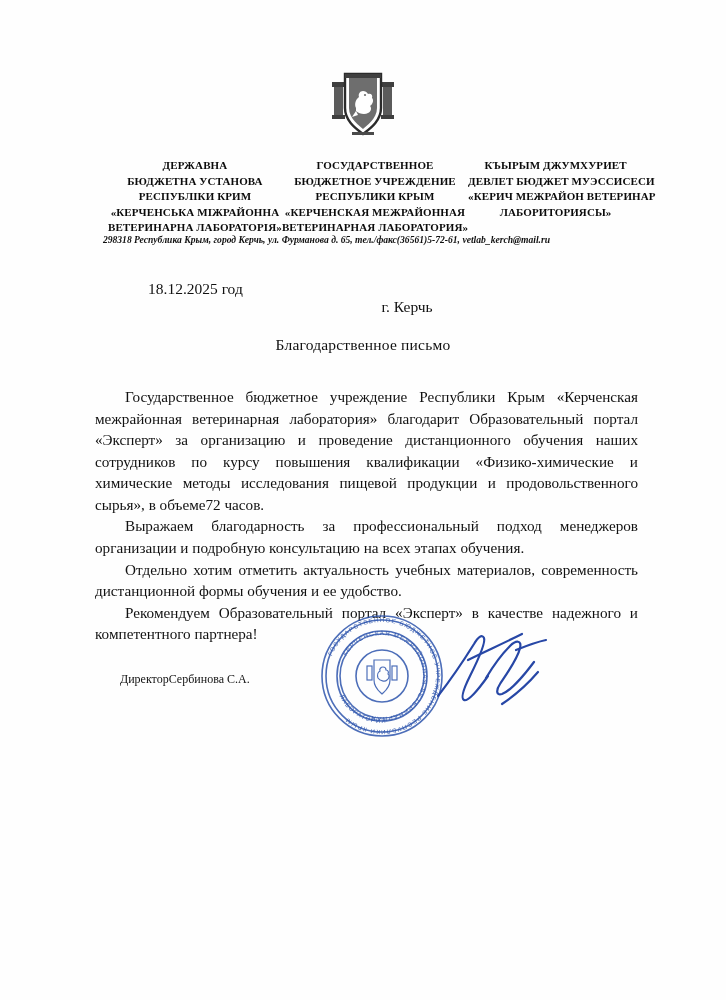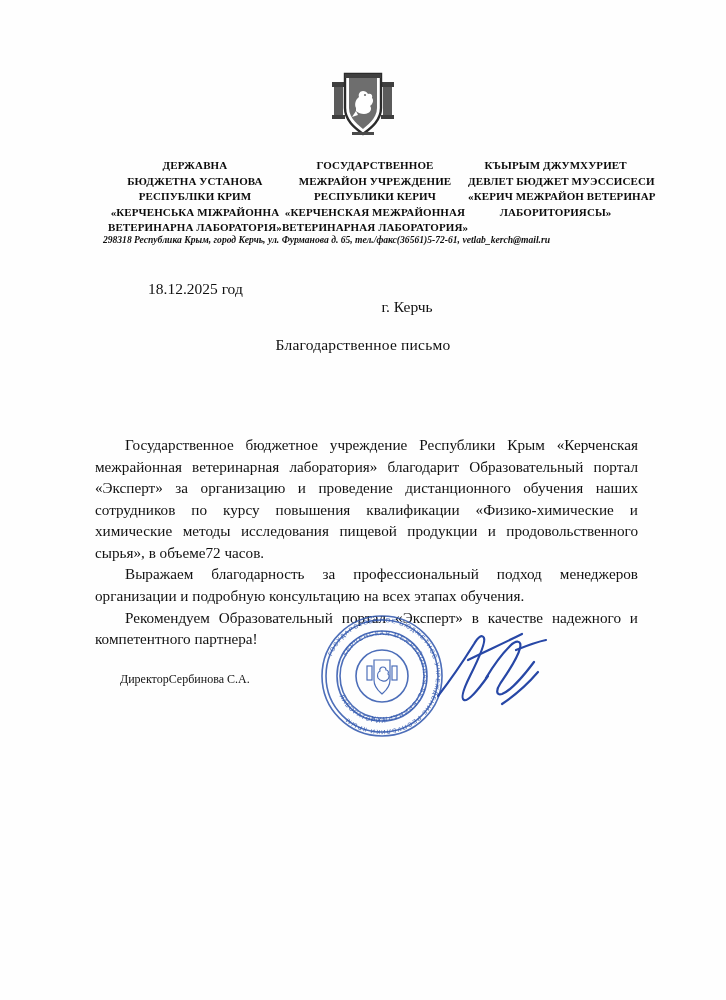--- a/index.html
+++ b/index.html
@@ -111,21 +111,20 @@
 
   
   .body-text {
     position: absolute;
     top: 386px;
     left: 95px;
     width: 543px;
     font-size: 15.2px;
     line-height: 1.42;
     text-align: justify;
-    margin-top: 48px;
   }
   .body-text p {
     margin: 0;
     text-indent: 30px;
   }
 
   
   .sign-row {
     position: absolute;
     top: 672px;
@@ -191,22 +190,22 @@
   <div class="header-cols">
     <div class="hcol">
       <span class="line">ДЕРЖАВНА</span>
       <span class="line">БЮДЖЕТНА УСТАНОВА</span>
       <span class="line">РЕСПУБЛІКИ КРИМ</span>
       <span class="line">«КЕРЧЕНСЬКА МІЖРАЙОННА</span>
       <span class="line">ВЕТЕРИНАРНА ЛАБОРАТОРІЯ»</span>
     </div>
     <div class="hcol center">
       <span class="line">ГОСУДАРСТВЕННОЕ</span>
-      <span class="line">МЕЖРАЙОН УЧРЕЖДЕНИЕ</span>
-      <span class="line">РЕСПУБЛИКИ КЕРИЧ</span>
+      <span class="line">БЮДЖЕТНОЕ УЧРЕЖДЕНИЕ</span>
+      <span class="line">РЕСПУБЛИКИ КРЫМ</span>
       <span class="line">«КЕРЧЕНСКАЯ МЕЖРАЙОННАЯ</span>
       <span class="line">ВЕТЕРИНАРНАЯ ЛАБОРАТОРИЯ»</span>
     </div>
     <div class="hcol">
       <span class="line">КЪЫРЫМ ДЖУМХУРИЕТ</span>
       <span class="line">ДЕВЛЕТ БЮДЖЕТ МУЭССИСЕСИ</span>
       <span class="line">«КЕРИЧ МЕЖРАЙОН ВЕТЕРИНАР</span>
       <span class="line">ЛАБОРИТОРИЯСЫ»</span>
     </div>
   </div>
@@ -218,20 +217,21 @@
   <div class="daterow">
     <span>18.12.2025 год</span>
     <span class="city">г. Керчь</span>
   </div>
 
   <div class="doc-title">Благодарственное письмо</div>
 
   <div class="body-text">
     <p>Государственное бюджетное учреждение Республики Крым «Керченская межрайонная ветеринарная лаборатория» благодарит Образовательный портал «Эксперт» за организацию и проведение дистанционного обучения наших сотрудников по курсу повышения квалификации «Физико-химические и химические методы исследования пищевой продукции и продовольственного сырья», в объеме72 часов.</p>
     <p>Выражаем благодарность за профессиональный подход менеджеров организации и подробную консультацию на всех этапах обучения.</p>
+    <p>Отдельно хотим отметить актуальность учебных материалов, современность дистанционной формы обучения и ее удобство.</p>
     <p>Рекомендуем Образовательный портал «Эксперт» в качестве надежного и компетентного партнера!</p>
   </div>
 
   <div class="stamp">
     <svg viewBox="0 0 128 128" width="128" height="128" aria-hidden="true">
       <defs>
         <path id="outerArc" d="M 64,64 m -54,0 a 54,54 0 1,1 108,0 a 54,54 0 1,1 -108,0"></path>
         <path id="innerArc" d="M 64,64 m -41,0 a 41,41 0 1,1 82,0 a 41,41 0 1,1 -82,0"></path>
         <path id="bottomArc" d="M 64,64 m -47,0 a 47,47 0 1,0 94,0"></path>
       </defs>

